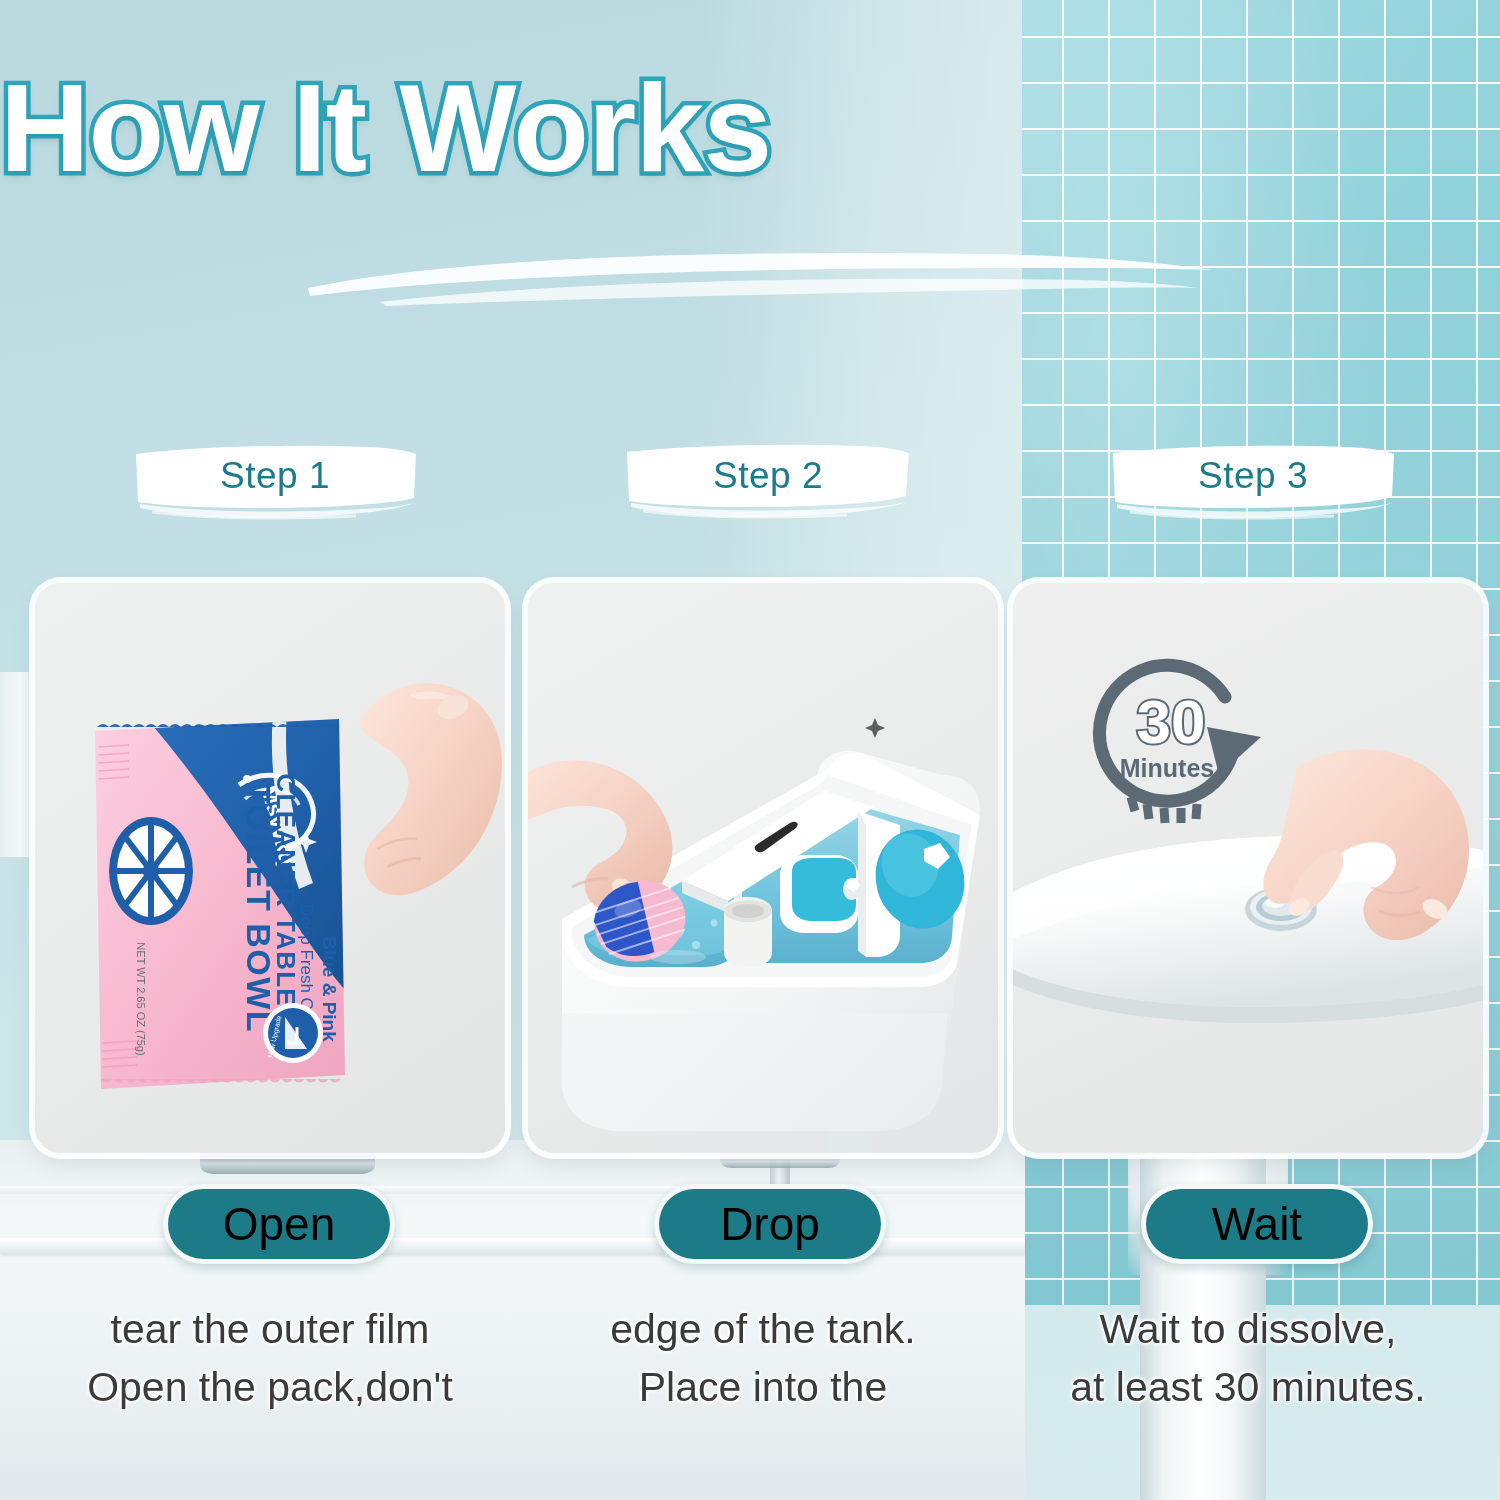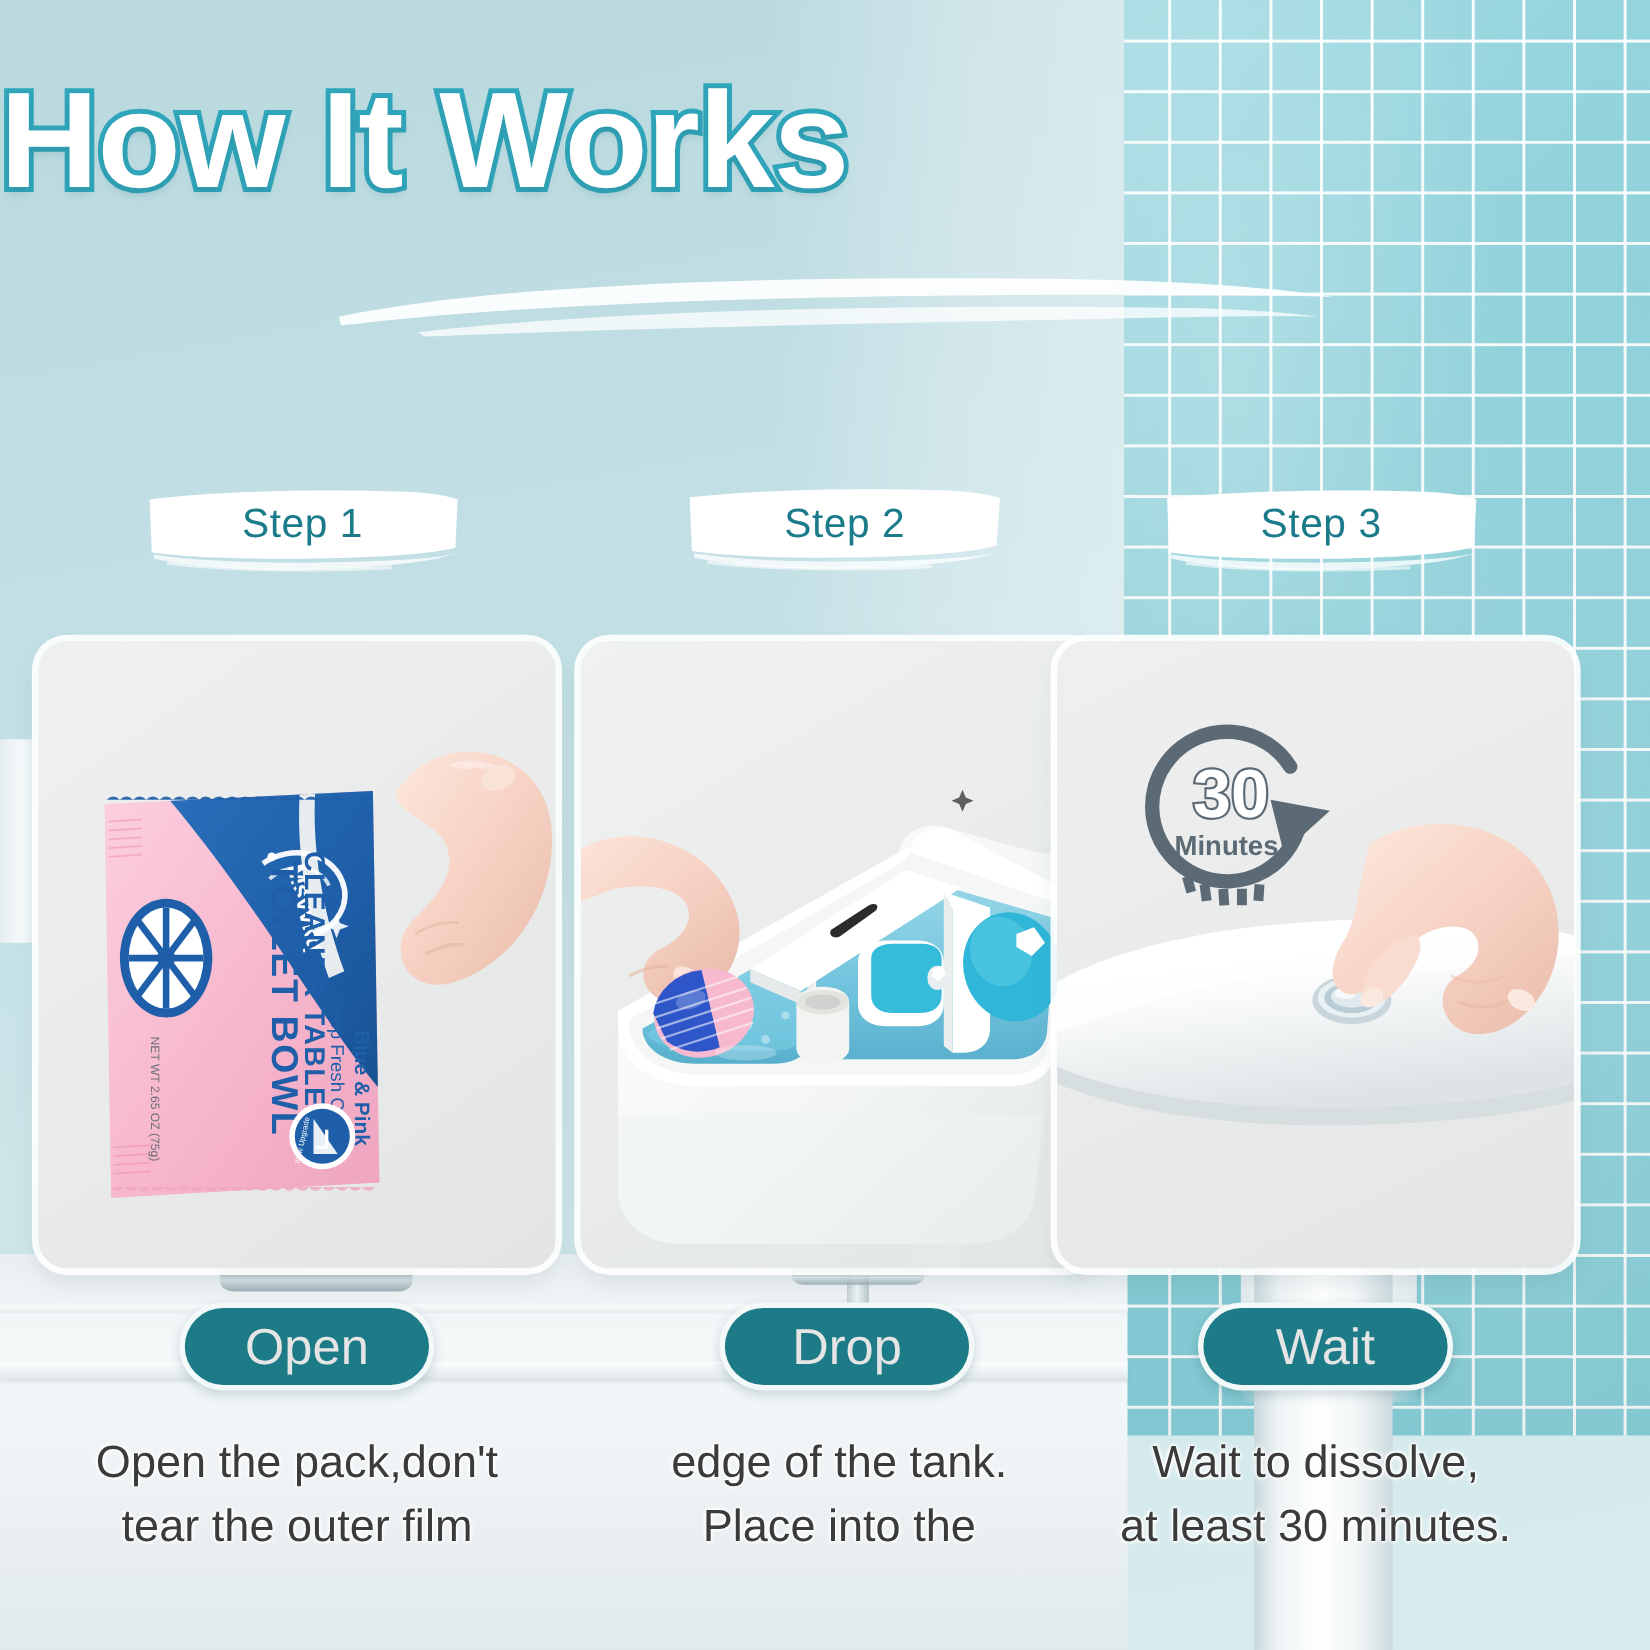--- a/index.html
+++ b/index.html
@@ -135,21 +135,21 @@
   .title-brush {
     position: absolute;
     left: 300px; top: 248px; width: 920px; height: 60px;
     pointer-events: none;
   }
 
   
   .col { position: absolute; top: 0; width: 470px; height: 1500px; }
   .col-1 { left: 35px; }
   .col-2 { left: 528px; }
-  .col-3 { left: 961px; }
+  .col-3 { left: 1013px; }
 
   
   .step-banner {
     position: absolute;
     top: 438px;
     left: 95px;
     width: 290px;
     height: 86px;
   }
   .step-banner svg { position: absolute; inset: 0; width: 100%; height: 100%; }
@@ -185,21 +185,21 @@
   .pill {
     position: absolute;
     top: 1184px;
     height: 80px;
     border-radius: 40px;
     background: #1d7a87;
     border: 5px solid rgba(255,255,255,.95);
     display: flex;
     align-items: center;
     justify-content: center;
-    color: #e5e5e5;
+    color: #000000;
     font-size: 46px;
     font-weight: normal;
     box-shadow: 0 4px 10px rgba(40,90,100,.22);
   }
   .pill-1 { left: 128px; width: 232px; }
   .pill-2 { left: 126px; width: 232px; }
   .pill-3 { left: 128px; width: 232px; }
 
   
   .caption {
@@ -379,22 +379,22 @@
             <path d="M4,-6 l0,16 l-10,0" stroke="#ffffff" stroke-width="3" fill="none"></path>
             <text x="-16" y="4" fill="#ffffff" font-family="Liberation Sans, sans-serif" font-size="7" text-anchor="middle" transform="rotate(-78 -16 4)">New Upgrade</text>
           </g>
         </svg>
       </div>
     </div>
 
     <div class="pill pill-1">Open</div>
 
     <div class="caption">
+      <span>tear the outer film</span>
       <span>Open the pack,don't</span>
-      <span>tear the outer film</span>
     </div>
   </div>
 
   <div class="col col-2">
 
     <div class="step-banner">
       <svg viewBox="0 0 290 86" preserveAspectRatio="none">
         <path d="M4,14 C58,8 148,5 238,8 C260,9 278,12 286,15 L283,58 C260,65 198,69 128,69 C76,69 32,67 6,63 Z" fill="#ffffff"></path>
         <path d="M8,65 C58,73 158,75 248,69 C264,68 274,66 283,64 C260,73 196,79 124,79 C74,79 32,74 8,69 Z" fill="#ffffff" opacity=".78"></path>
         <path d="M20,73 C68,79 148,81 224,77" stroke="#ffffff" stroke-width="3" fill="none" opacity=".6"></path>

